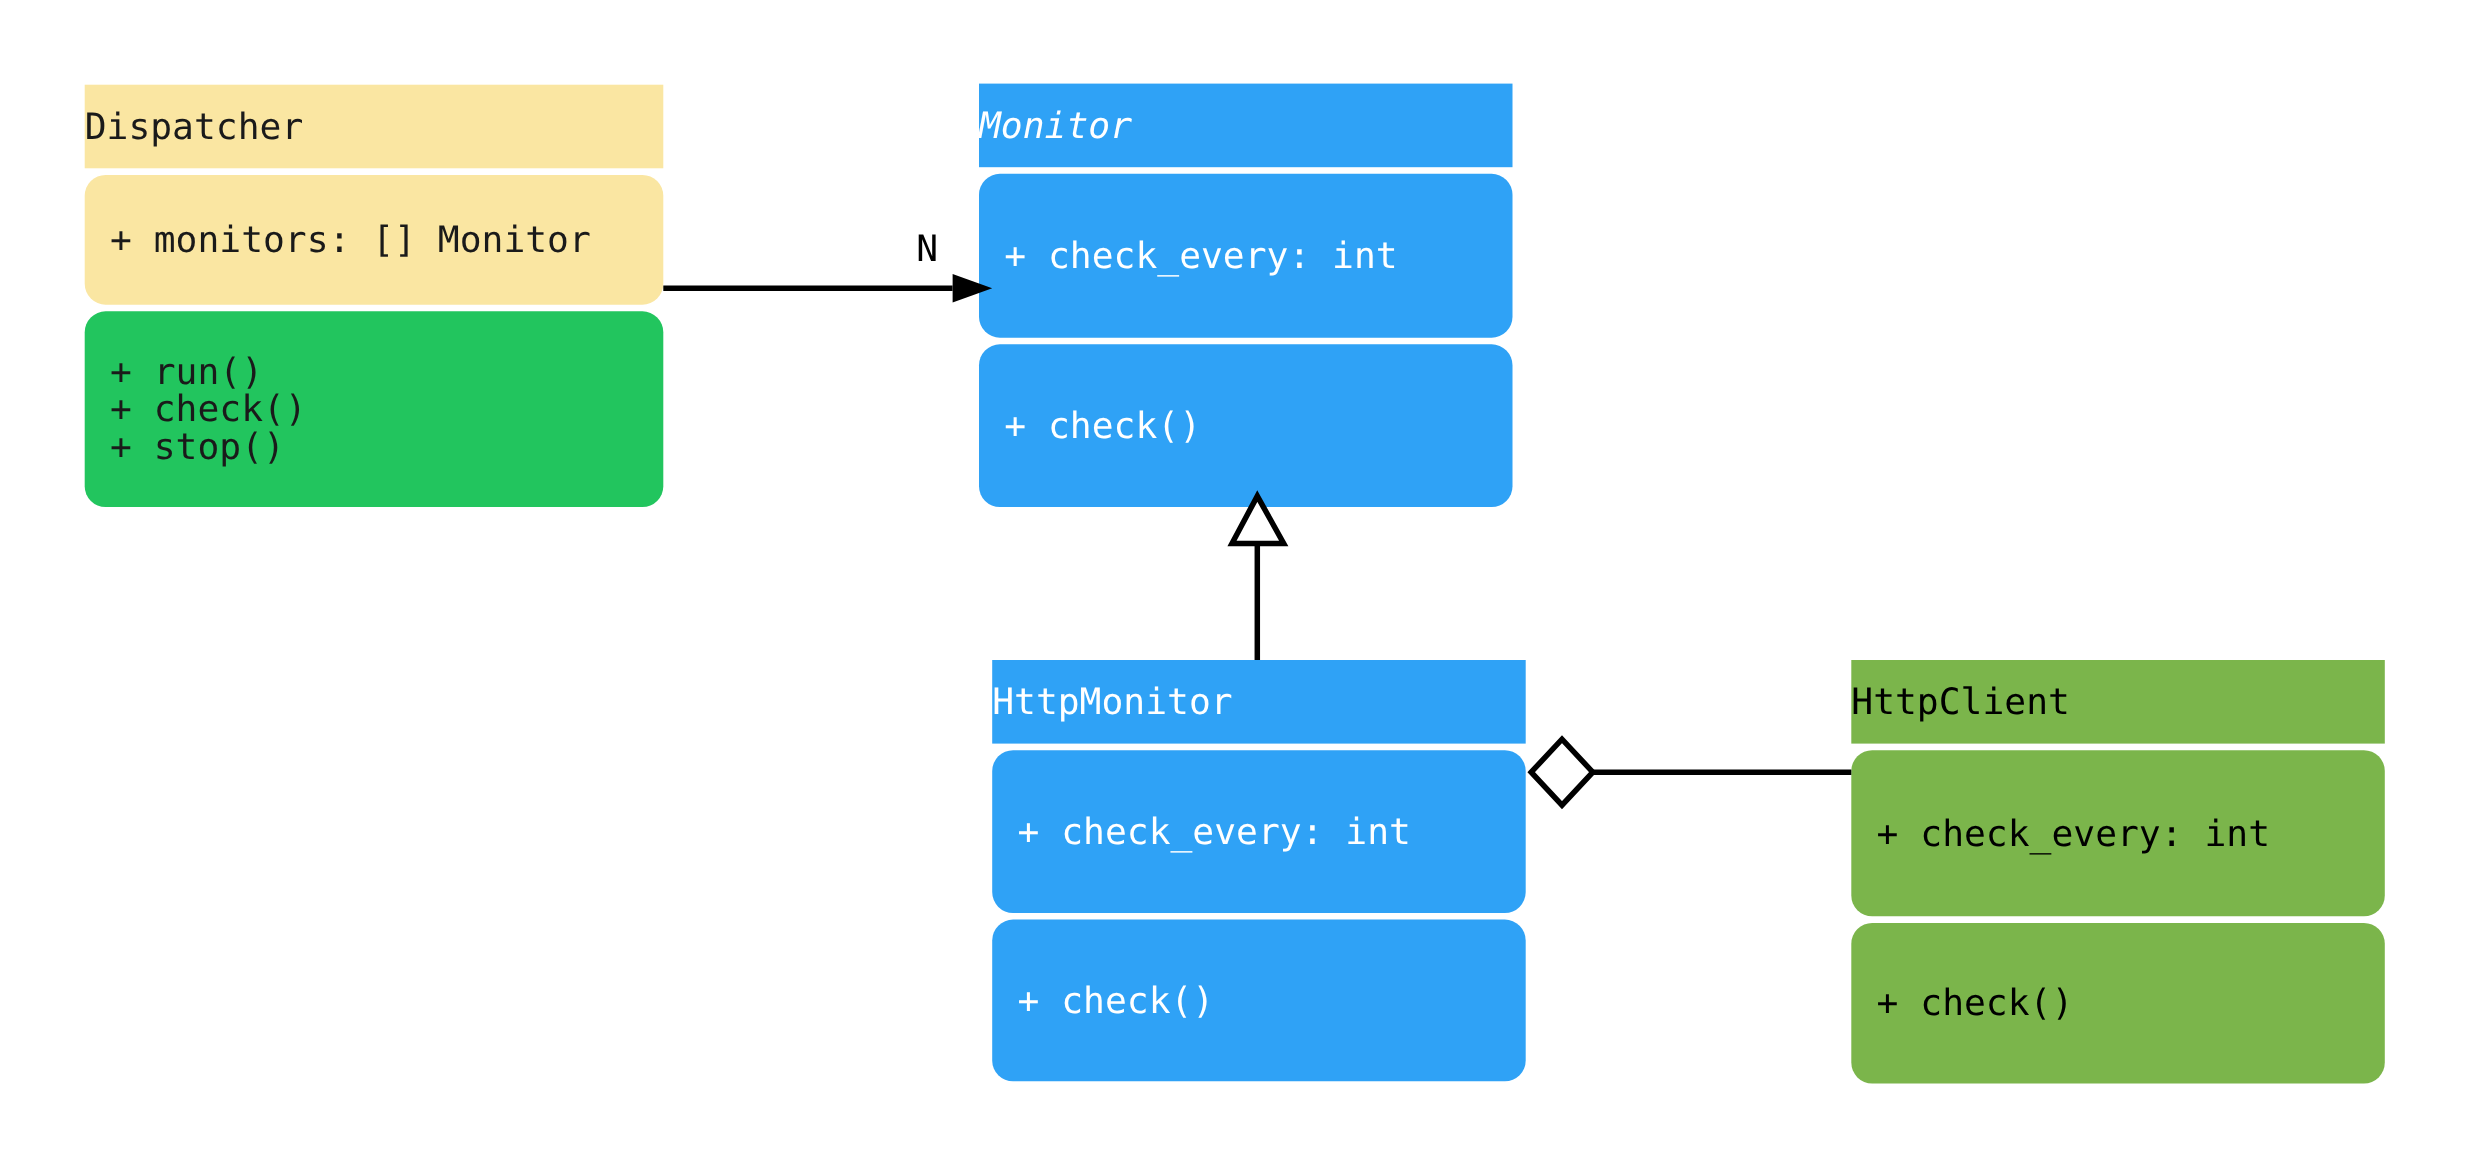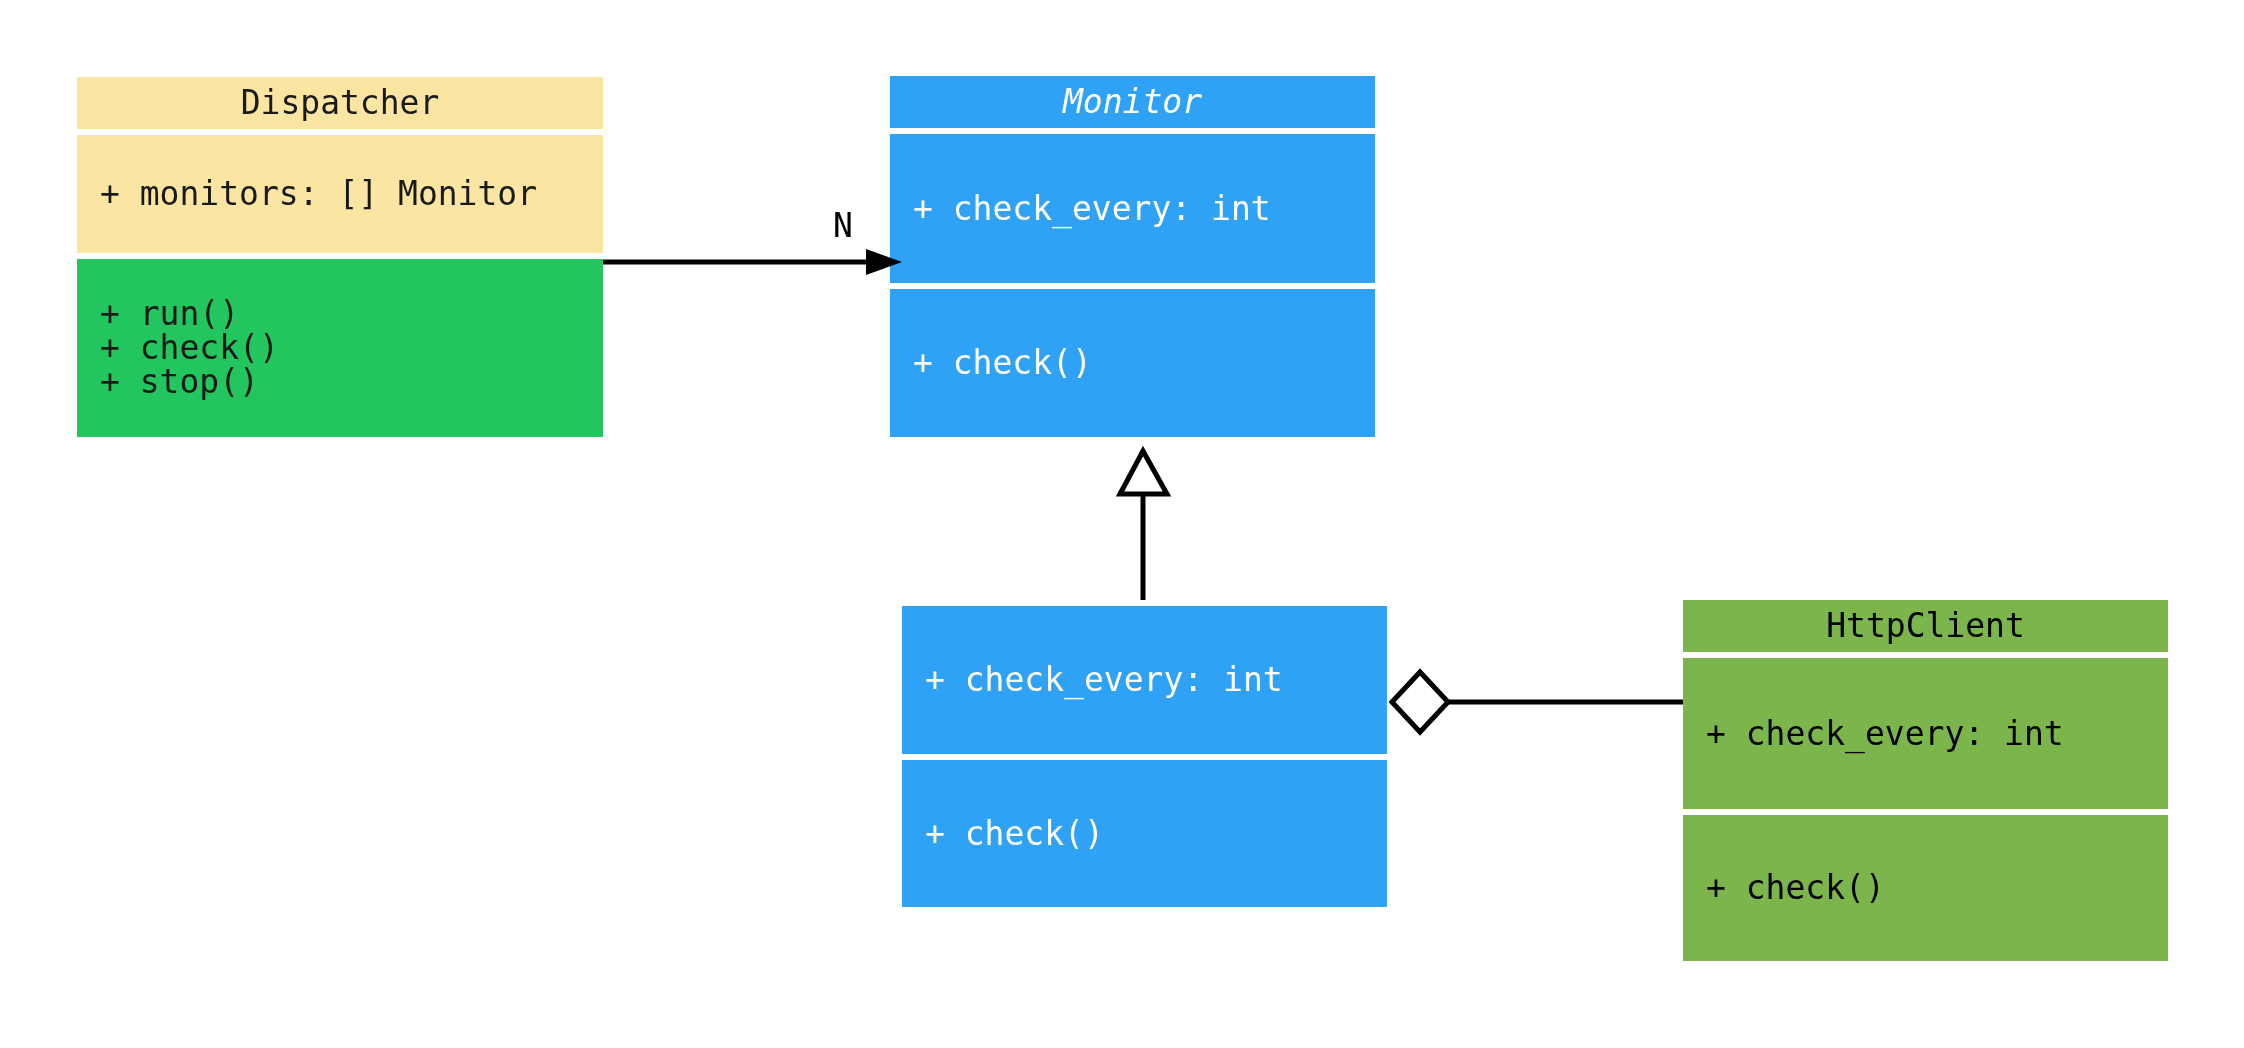--- a/index.html
+++ b/index.html
@@ -20,29 +20,30 @@
     position: absolute;
     display: flex;
     flex-direction: column;
   }
   .uml-section {
     display: flex;
     flex-direction: column;
     justify-content: center;
   }
   .uml-title {
-    align-items: center;
-    height: 52px;
+    align-items: flex-start;
+    height: 76px;
     flex: none;
   }
   .uml-title.italic { font-style: italic; }
   .uml-body {
     margin-top: 6px;
     padding-left: 23px;
     align-items: flex-start;
+    border-radius: 19px;
   }
   .uml-line {
     line-height: 34px;
     white-space: pre;
   }
   
   #cls-dispatcher   { left: 77px;   top: 77px;  width: 526px; }
   #cls-dispatcher .attrs   { height: 118px; }
   #cls-dispatcher .methods { height: 178px; }
   #cls-monitor      { left: 890px;  top: 76px;  width: 485px; }
@@ -95,20 +96,23 @@
     </div>
     <div class="uml-section uml-body attrs" style="background: rgb(47, 162, 246);">
       <span class="uml-line">+ check_every: int</span>
     </div>
     <div class="uml-section uml-body methods" style="background: rgb(47, 162, 246);">
       <span class="uml-line">+ check()</span>
     </div>
   </div>
 
   <div class="uml-class" id="cls-httpmonitor" style="color: rgb(255, 255, 255);">
+    <div class="uml-section uml-title" style="background: rgb(47, 162, 246);">
+      <span class="uml-line">HttpMonitor</span>
+    </div>
     <div class="uml-section uml-body attrs" style="background: rgb(47, 162, 246);">
       <span class="uml-line">+ check_every: int</span>
     </div>
     <div class="uml-section uml-body methods" style="background: rgb(47, 162, 246);">
       <span class="uml-line">+ check()</span>
     </div>
   </div>
 
   <div class="uml-class" id="cls-httpclient" style="color: #000000;">
     <div class="uml-section uml-title" style="background: rgb(123, 181, 75);">

